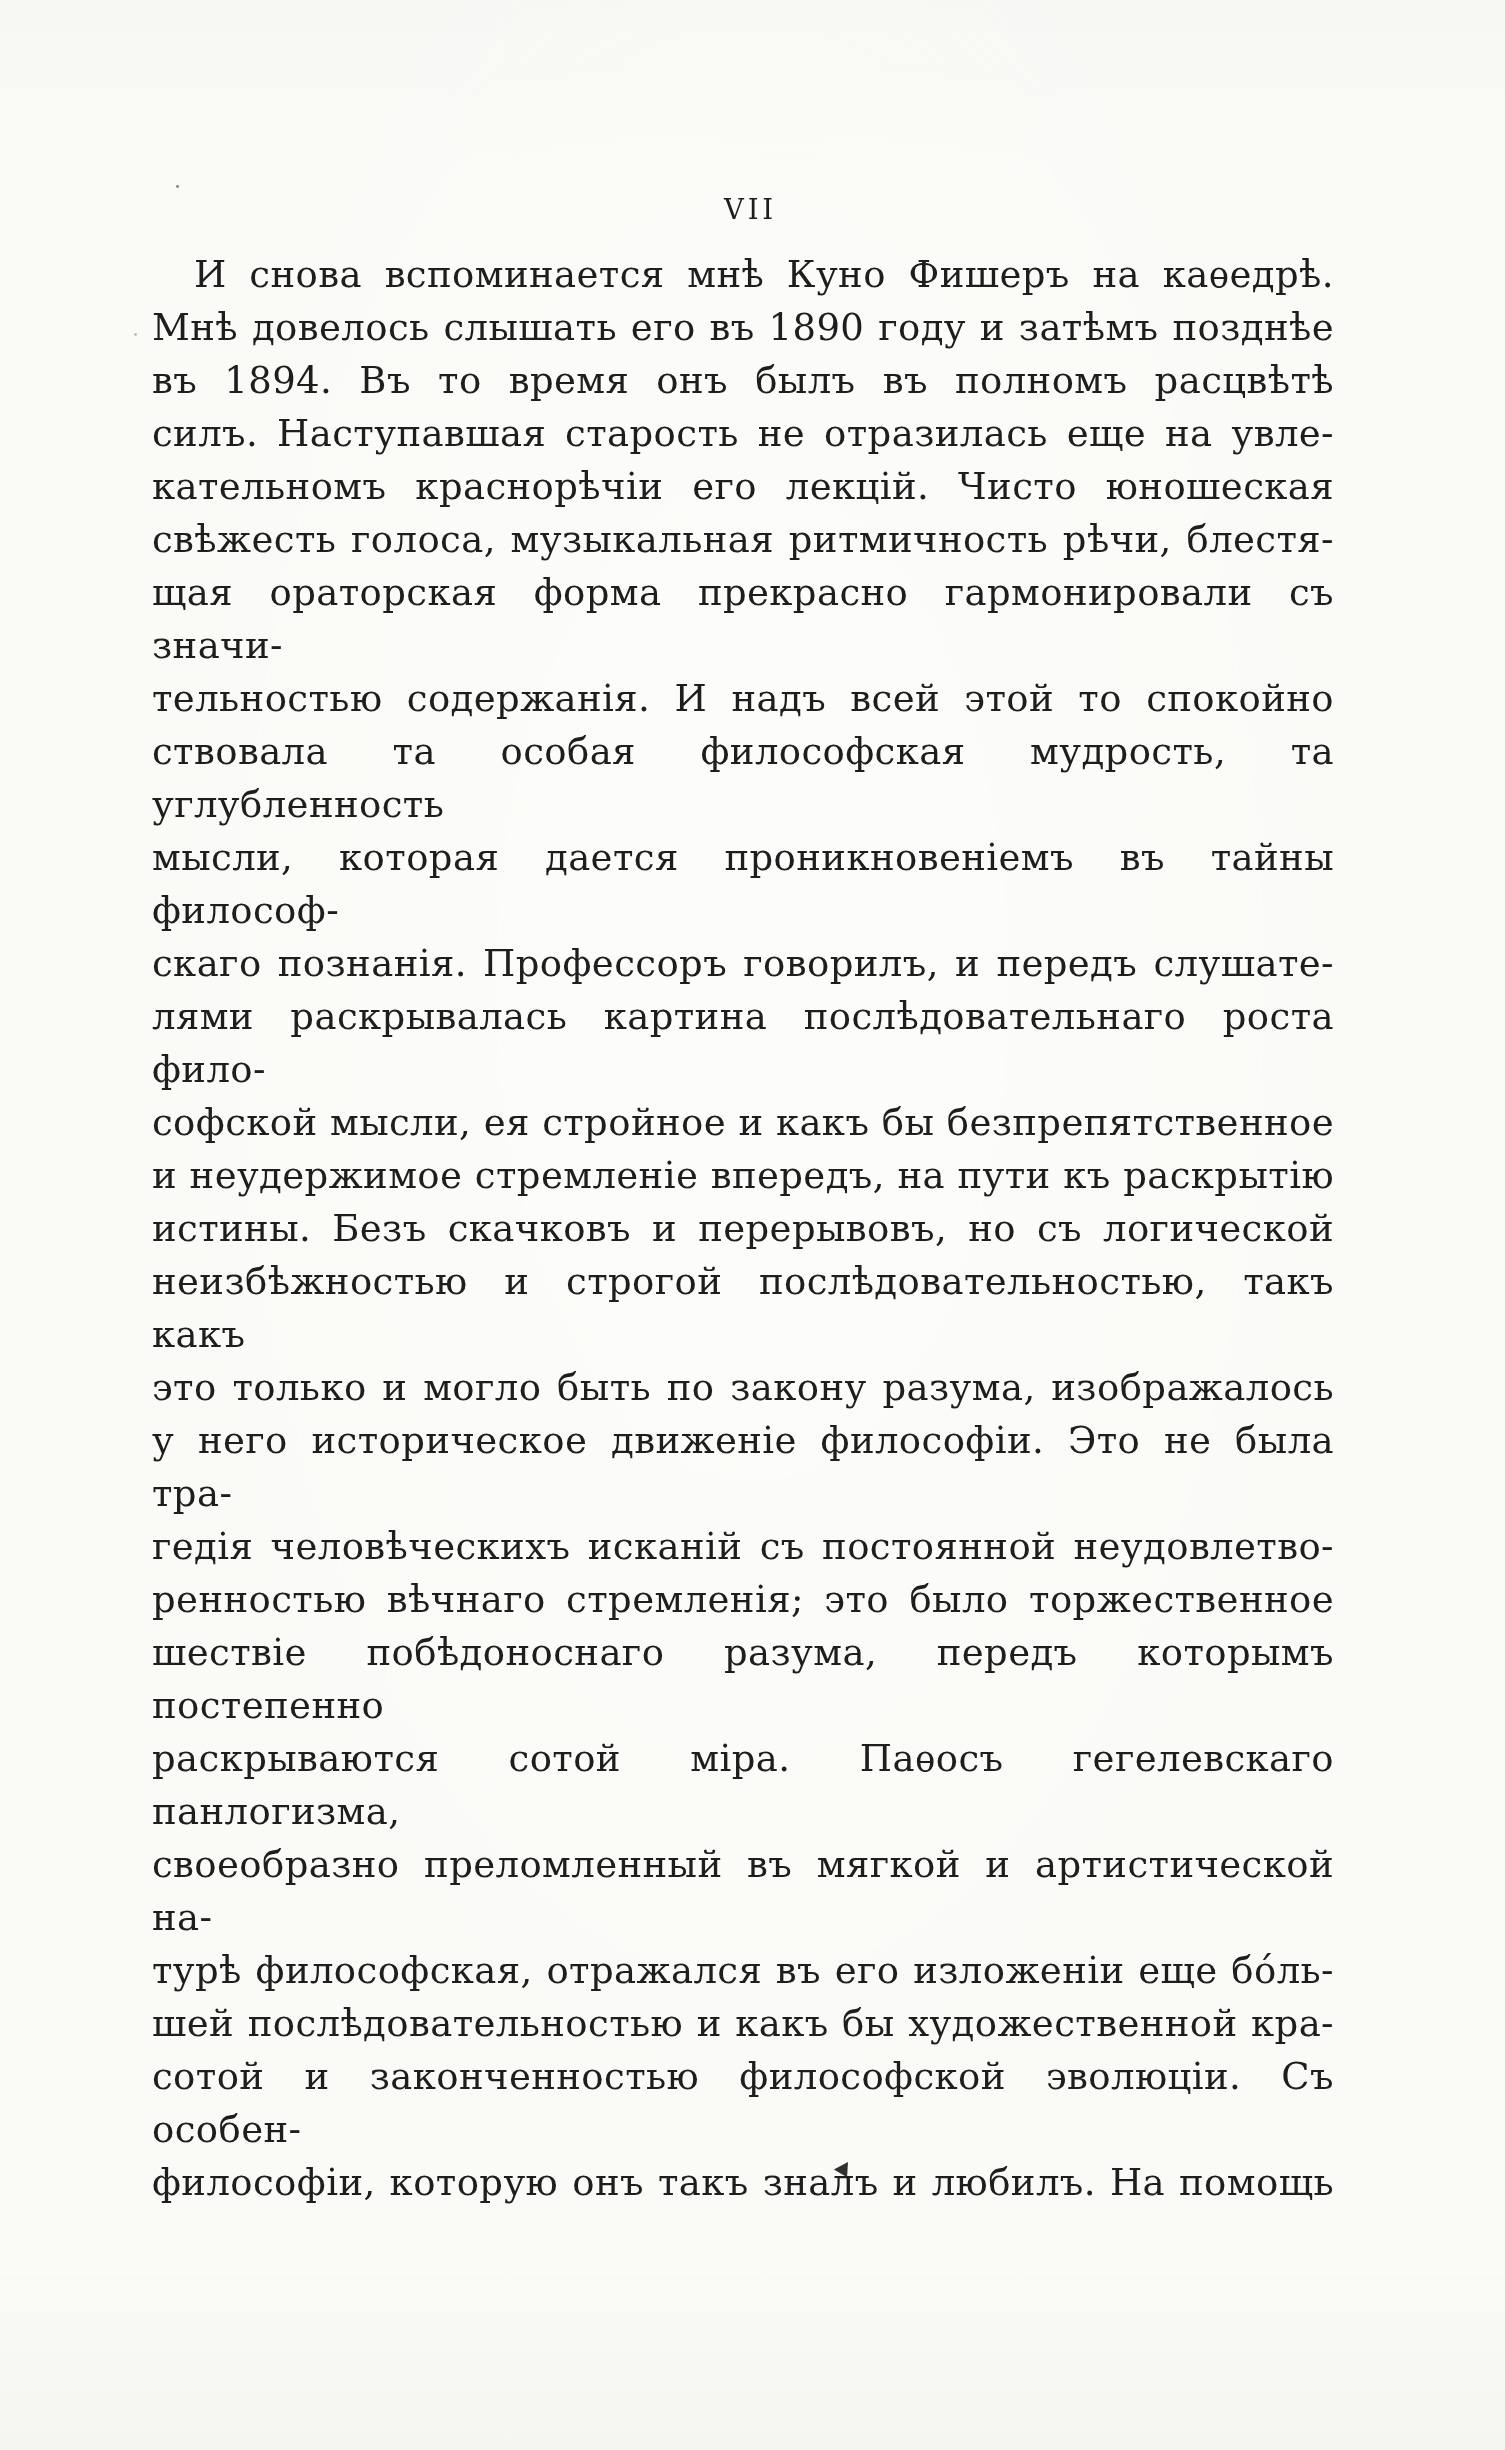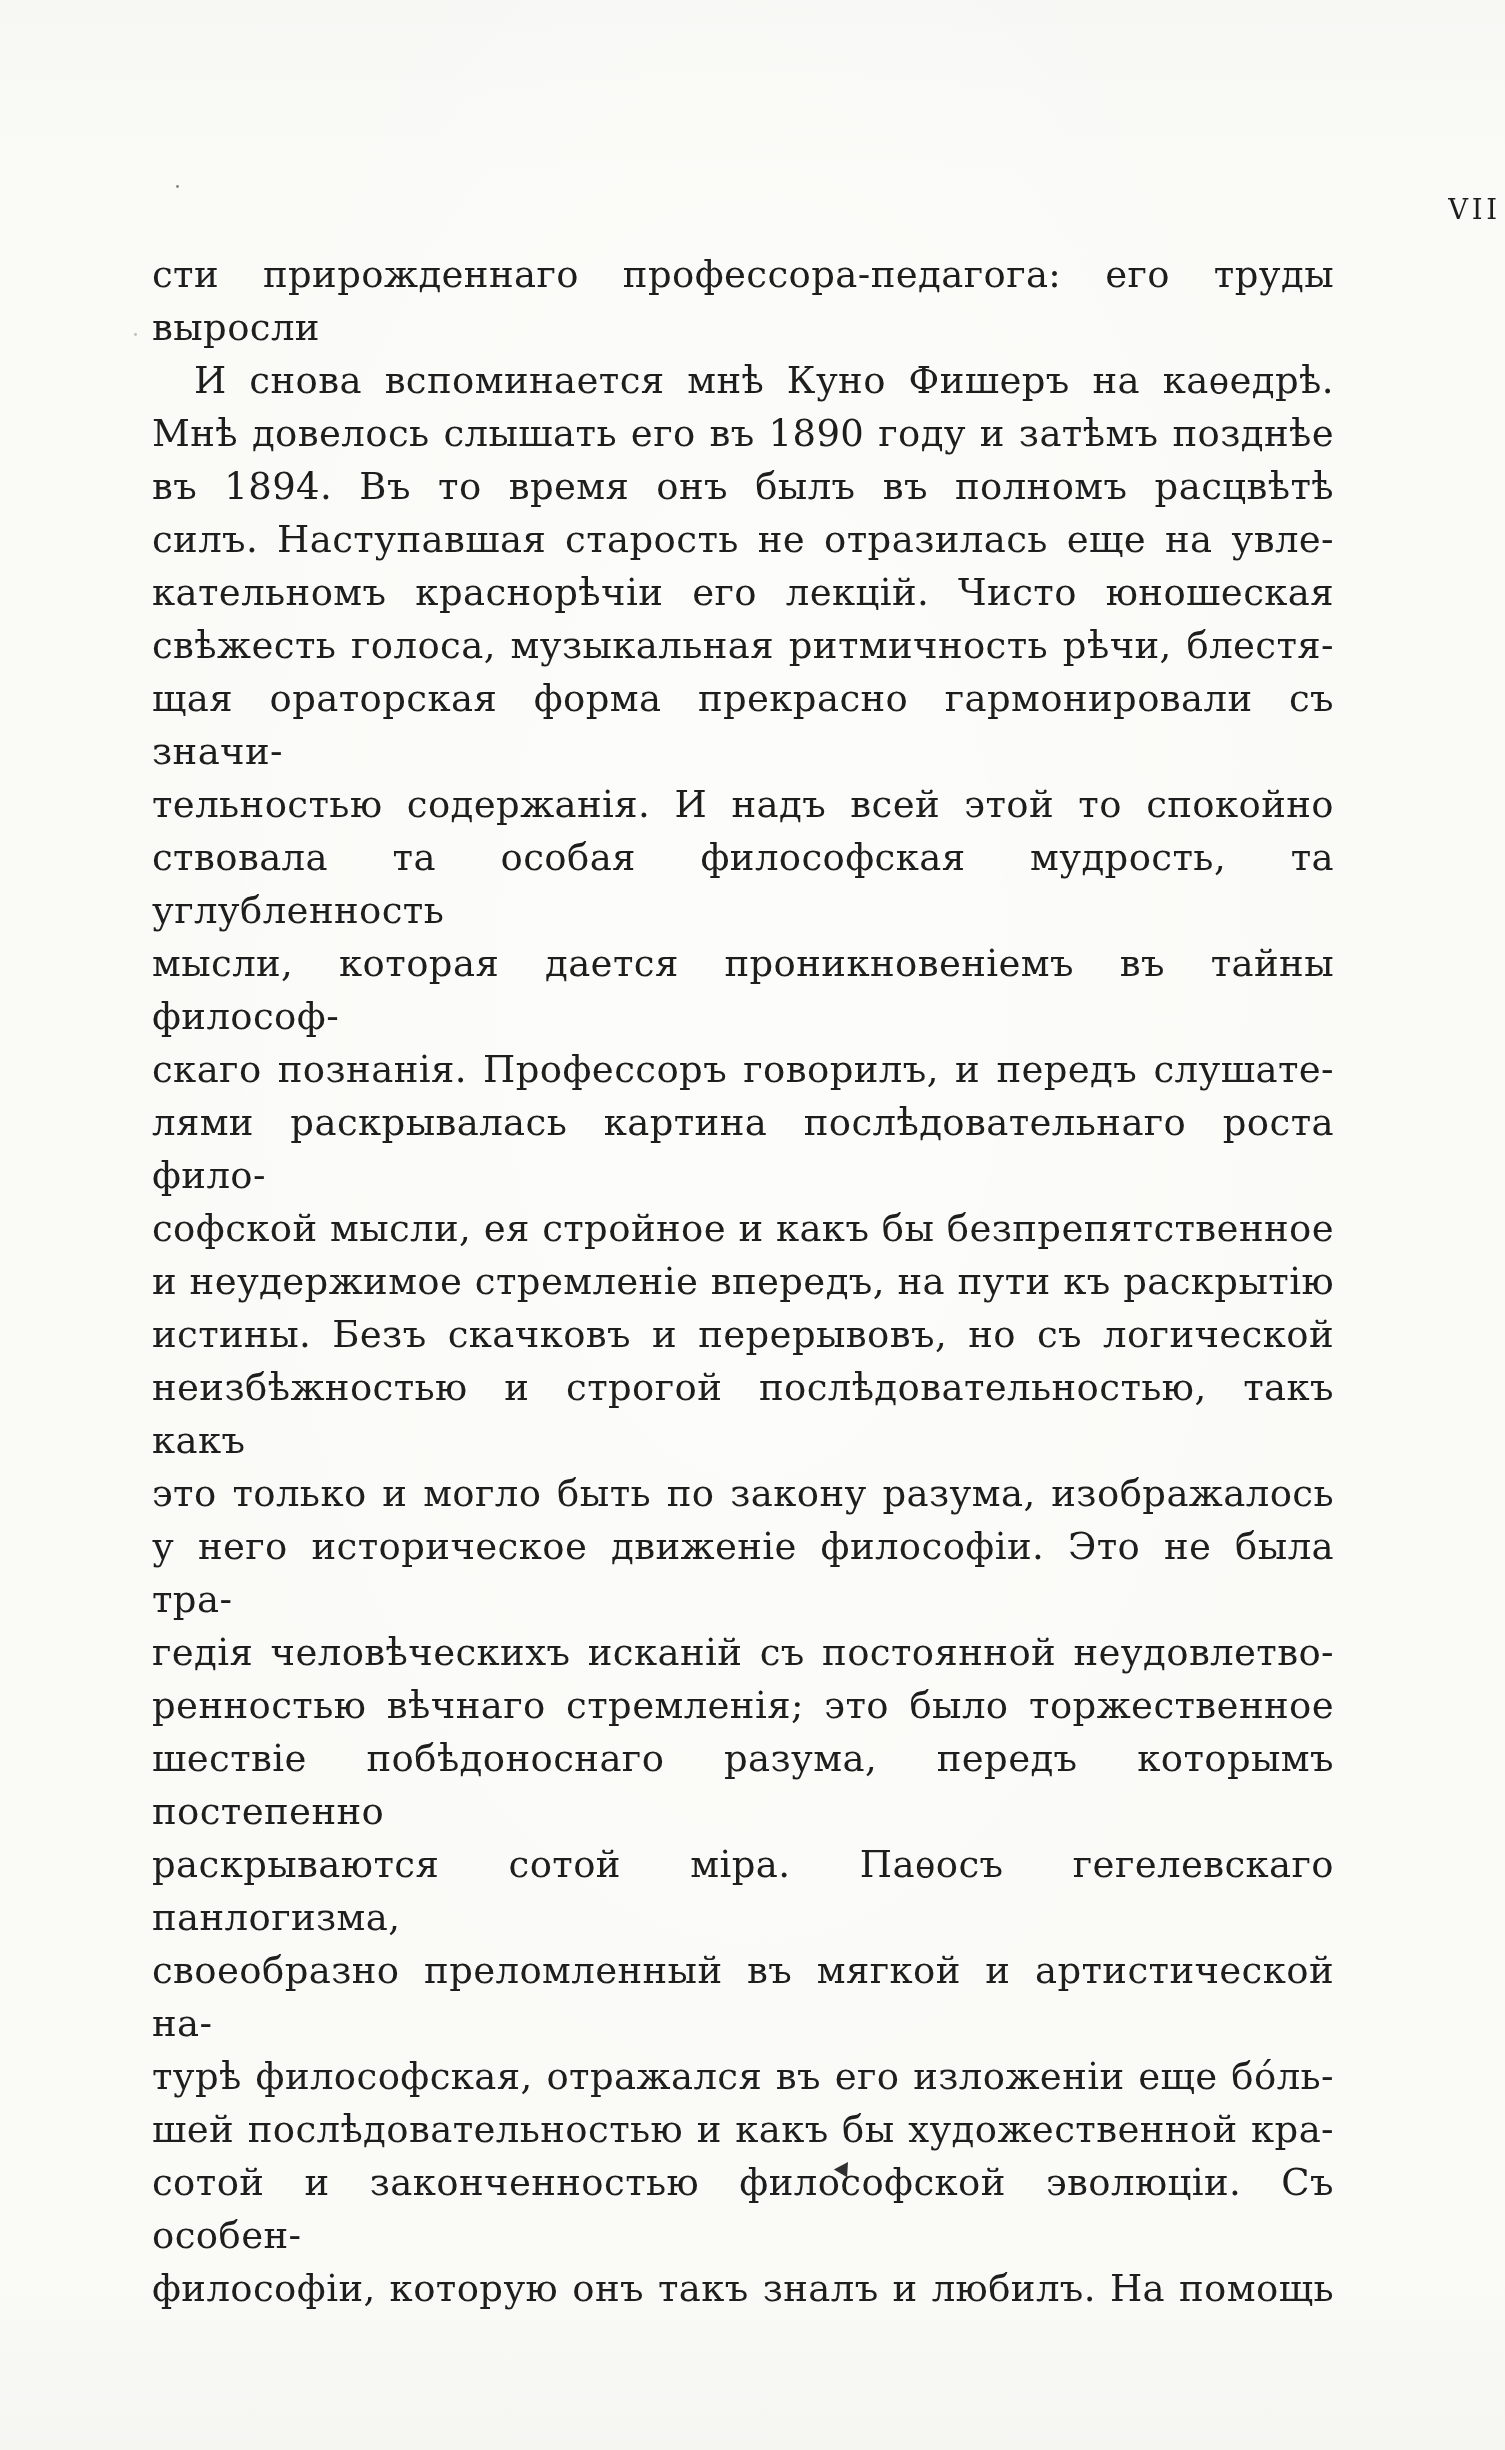--- a/index.html
+++ b/index.html
@@ -18,21 +18,21 @@
                       linear-gradient(180deg, rgba(0,0,0,0.012) 0%, rgba(0,0,0,0) 8%, rgba(0,0,0,0) 92%, rgba(0,0,0,0.02) 100%);
     overflow: hidden;
     font-family: "DejaVu Serif", "Liberation Serif", serif;
     color: var(--ink, #1e1e1e);
   }
   .page-number {
     position: absolute;
     top: 194px;
     left: 0;
     right: 4px;
-    text-align: right;
+    text-align: center;
     font-size: 27.4px;
     letter-spacing: 3.8px;
     font-variant: small-caps;
     color: var(--ink, #1e1e1e);
   }
   .text-block {
     position: absolute;
     top: 248px;
     left: 152px;
     width: 1182px;
@@ -74,21 +74,20 @@
   .speck.s1 { top: 185px; left: 176px; width: 2.8px; height: 2.8px; }
   .speck.s2 { top: 333px; left: 134px; width: 2.8px; height: 2.8px; opacity: .5; }
 </style>
 </head>
 <body>
 
 <div class="page" style="--paper: #fafaf7; --ink: #1e1e1e;">
   <div class="page-number">VII</div>
 
   <div class="text-block">
-      <div class="line">сти прирожденнаго профессора-педагога: его труды выросли</div>
       <div class="line indent">И снова вспоминается мнѣ Куно Фишеръ на каѳедрѣ.</div>
       <div class="line">Мнѣ довелось слышать его въ 1890 году и затѣмъ позднѣе</div>
       <div class="line">въ 1894. Въ то время онъ былъ въ полномъ расцвѣтѣ</div>
       <div class="line">силъ. Наступавшая старость не отразилась еще на увле-</div>
       <div class="line">кательномъ краснорѣчіи его лекцій. Чисто юношеская</div>
       <div class="line">свѣжесть голоса, музыкальная ритмичность рѣчи, блестя-</div>
       <div class="line">щая ораторская форма прекрасно гармонировали съ значи-</div>
       <div class="line">тельностью содержанія. И надъ всей этой то спокойно</div>
       <div class="line">ствовала та особая философская мудрость, та углубленность</div>
       <div class="line">мысли, которая дается проникновеніемъ въ тайны философ-</div>

